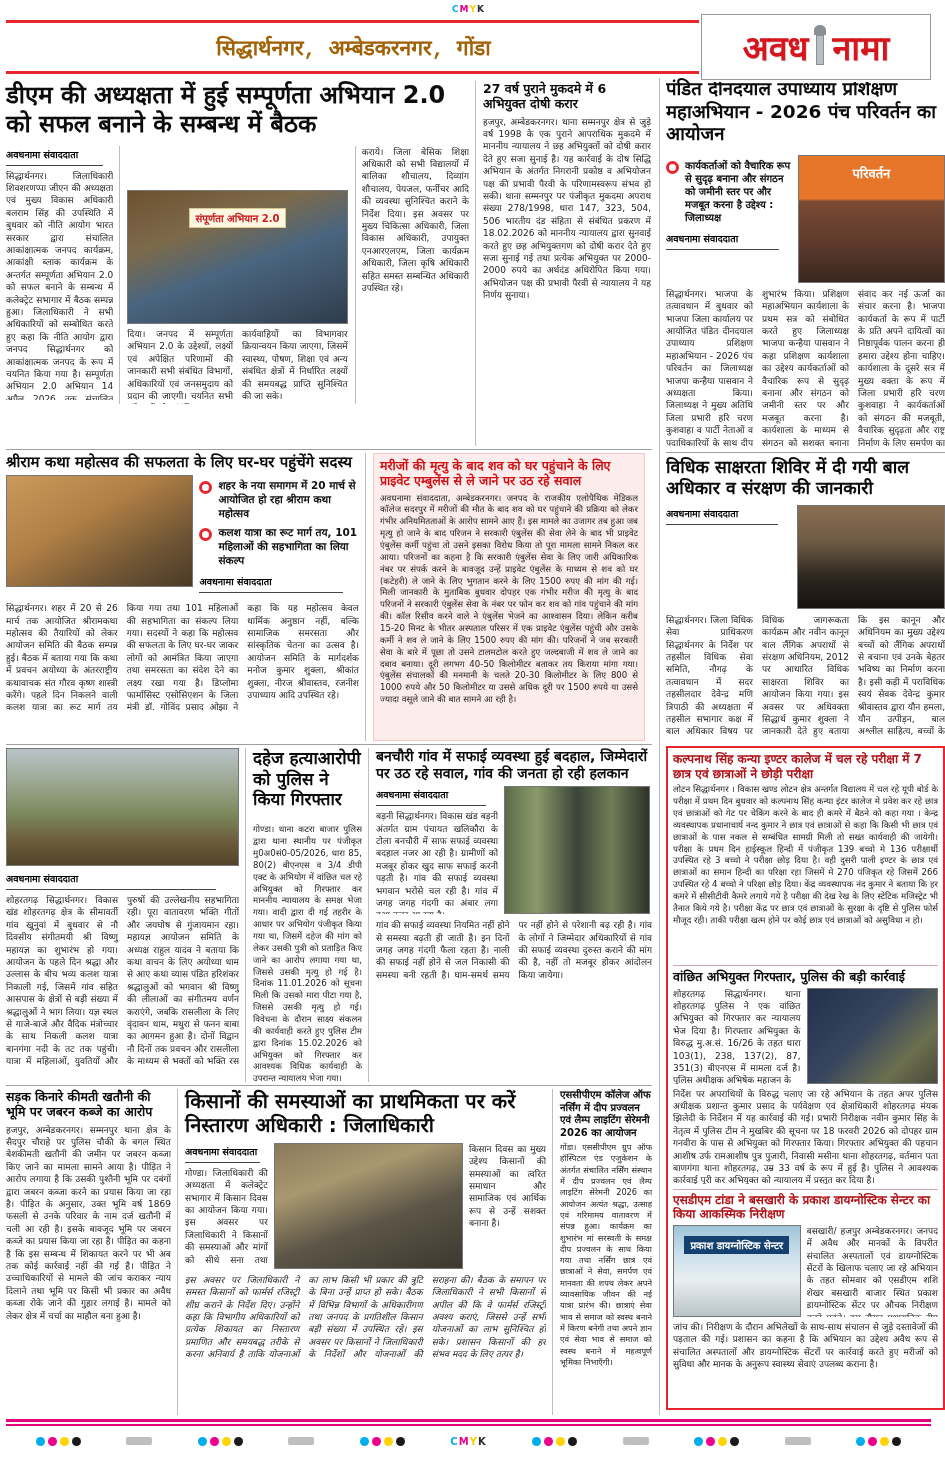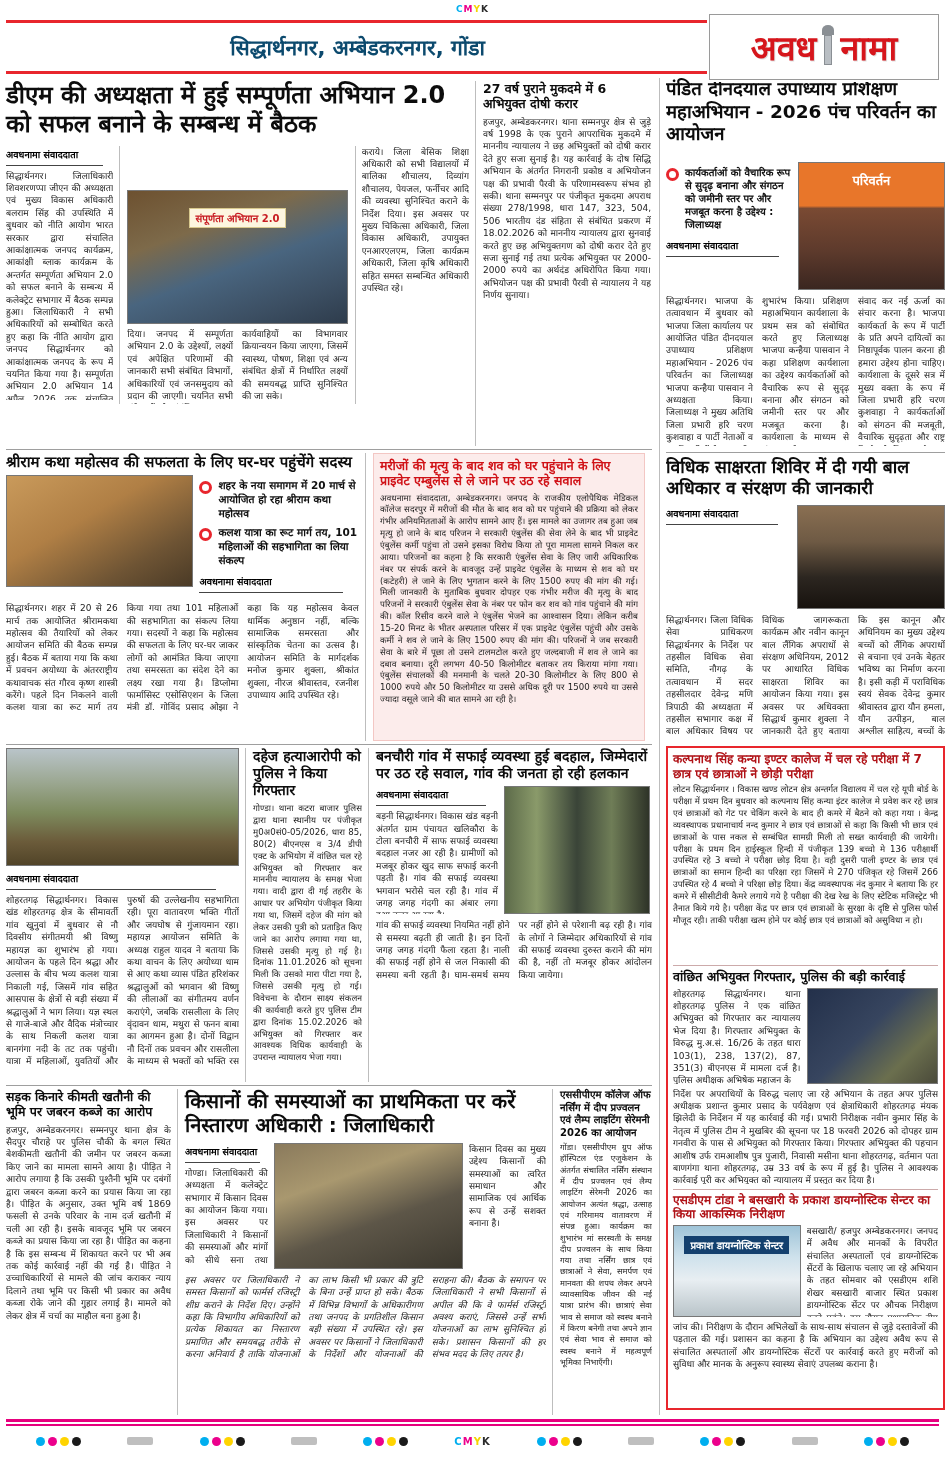--- a/index.html
+++ b/index.html
@@ -1,26 +1,26 @@
 <!DOCTYPE html>
 <html lang="hi"><head>
 <meta charset="utf-8">
 <style>
   * { margin:0; padding:0; box-sizing:border-box; }
   html,body { background:#e9e9e9; }
   body { width:945px; font-family:"DejaVu Sans","Liberation Sans",sans-serif; }
-  .sheet { width:945px; height:1473px; background:#fff; overflow:hidden; position:relative; padding:4px 6px 0 6px; }
+  .sheet { width:945px; height:1473px; background:#fff; overflow:hidden; position:relative; padding:4px 14px 0 6px; }
 
   
   .cmyk-top { text-align:center; height:16px; font-size:9px; font-weight:bold; letter-spacing:1px; }
   .lc{color:#00aeef}.lm{color:#ec008c}.ly{color:#f5d400}.lk{color:#2b2b2b}
 
   
   .masthead { height:54px; border-top:3px solid #e8262d; border-bottom:3px solid #e8262d; display:flex; align-items:center; margin-bottom:4px; }
-  .mast-left { flex:1; text-align:center; font-size:21px; font-weight:bold; color:#0c4a6e; }
+  .mast-left { flex:1; text-align:center; font-size:21px; font-weight:bold; color:#a16207;font-family:Liberation Mono, monospace; }
   .mast-logo { width:230px; height:66px; background:#fff; border:1px solid #9a9a9a; display:flex; align-items:center; justify-content:center; gap:2px; z-index:2; position:relative; box-shadow:0 0 0 2px #fff; }
   .mast-logo .word { font-size:34px; font-weight:bold; color:#d6161c; text-shadow:1px 1px 0 #00000022; }
   .mast-tower { width:20px; height:44px; position:relative; }
   .mast-tower .dome { position:absolute; top:0; left:4px; width:12px; height:10px; background:#8a8f94; border-radius:50% 50% 0 0; }
   .mast-tower .shaft { position:absolute; top:10px; left:6px; width:8px; height:30px; background:#b9bec3; border:1px solid #8a8f94; }
   .mast-right { flex:1; display:flex; align-items:center; justify-content:space-evenly; }
   .mast-date { font-size:12px; font-weight:bold; color:#111; }
   .mast-pageno { font-size:30px; font-weight:bold; color:#111; }
 
   
@@ -83,21 +83,21 @@
   .vidhik-left { width:126px; }
   .vidhik-top .photo { width:150px; height:104px; }
   .vidhik .body.cols3 { height:152px; margin-top:5px; }
 
   
   .khunuwa { width:240px; }
   .khunuwa h2 { font-size:13.5px; margin-bottom:4px; }
   .khunuwa .photo { height:118px; margin-bottom:4px; }
   .khunuwa .body.cols2 { height:176px; }
   .dahej { width:116px; }
-  .dahej h2 { font-size:14px; margin-bottom:4px; }
+  .dahej h2 { font-size:17px; margin-bottom:14px; }
   .dahej .body { font-size:8.6px; height:292px; }
   .banchauri { width:276px; }
   .banchauri h2 { font-size:14px; margin-bottom:4px; }
   .banchauri-top { display:flex; gap:6px; }
   .banchauri-left { width:122px; }
   .banchauri-top .photo { width:146px; height:128px; }
   .banchauri .body.cols2 { height:128px; margin-top:5px; }
 
   
   .sadak { width:172px; }
@@ -264,21 +264,21 @@
         <div class="scpm">
           <h2 class="head">एससीपीएम कॉलेज ऑफ नर्सिंग में दीप प्रज्वलन एवं लैम्प लाइटिंग सेरेमनी 2026 का आयोजन</h2>
           <div class="body">गोंडा। एससीपीएम ग्रुप ऑफ हॉस्पिटल एंड एजुकेशन के अंतर्गत संचालित नर्सिंग संस्थान में दीप प्रज्वलन एवं लैम्प लाइटिंग सेरेमनी 2026 का आयोजन अत्यंत श्रद्धा, उत्साह एवं गरिमामय वातावरण में संपन्न हुआ। कार्यक्रम का शुभारंभ मां सरस्वती के समक्ष दीप प्रज्वलन के साथ किया गया तथा नर्सिंग छात्र एवं छात्राओं ने सेवा, समर्पण एवं मानवता की शपथ लेकर अपने व्यावसायिक जीवन की नई यात्रा प्रारंभ की। छात्राएं सेवा भाव से समाज को स्वस्थ बनाने में किरण बनेगी तथा अपने ज्ञान एवं सेवा भाव से समाज को स्वस्थ बनाने में महत्वपूर्ण भूमिका निभाएँगी।</div>
         </div>
       </div>
     </div>
 
     <div class="rail">
 
       <div class="rail-art" style="height:368px;">
-        <h2 class="head" style="font-size:18.5px; margin-bottom:16px;">पंडित दीनदयाल उपाध्याय प्रशिक्षण महाअभियान - 2026 पंच परिवर्तन का आयोजन</h2>
+        <h2 class="head" style="font-size:18.5px; margin-bottom:9px;">पंडित दीनदयाल उपाध्याय प्रशिक्षण महाअभियान - 2026 पंच परिवर्तन का आयोजन</h2>
         <div class="pandit-top">
           <div class="pandit-left">
             <div class="pull">
               <span class="ring"></span>
               <span class="ptext" style="font-size:10px;">कार्यकर्ताओं को वैचारिक रूप से सुदृढ़ बनाना और संगठन को जमीनी स्तर पर और मजबूत करना है उद्देश्य : जिलाध्यक्ष</span>
             </div>
             <div class="byline">अवधनामा संवाददाता</div>
           </div>
           <div class="photo ph-stage">
             <span class="banner">परिवर्तन</span>

